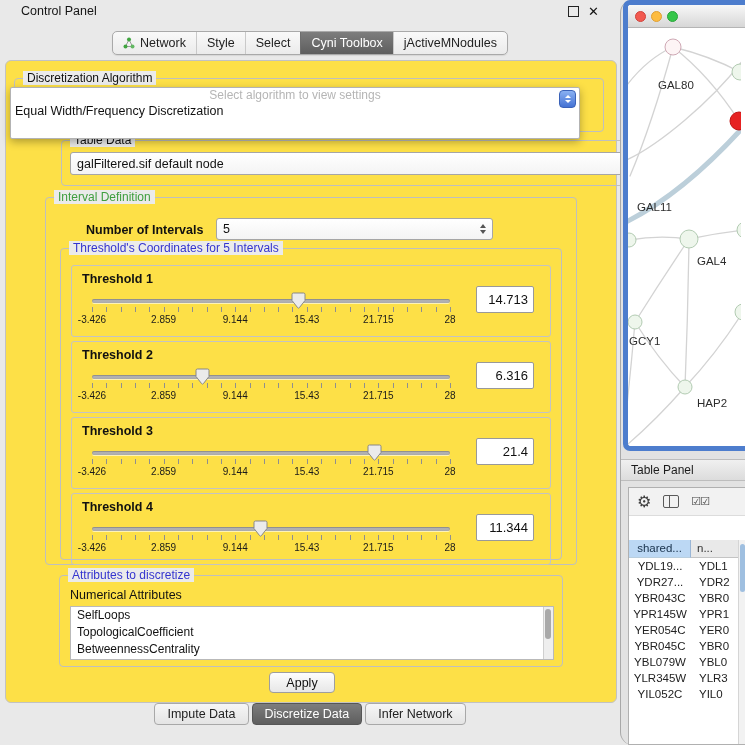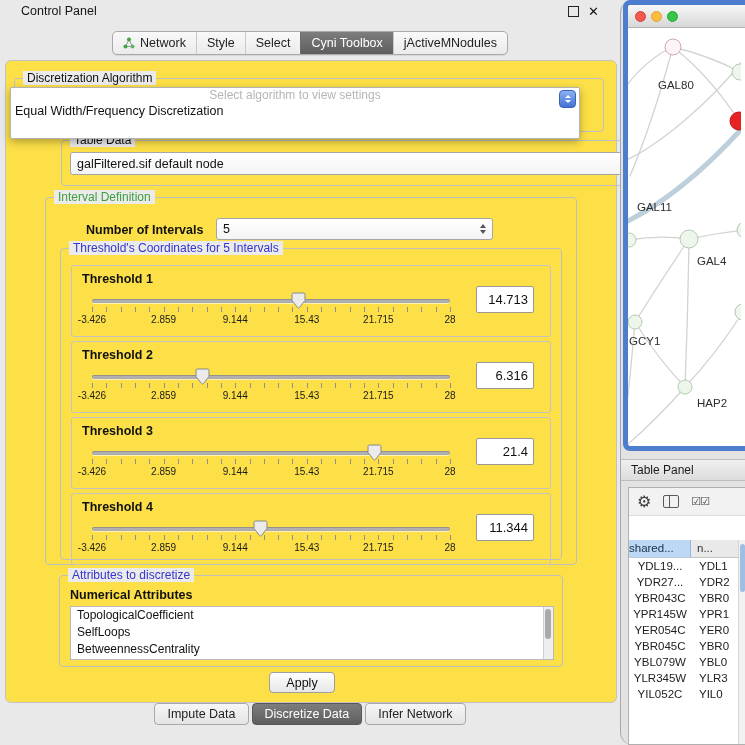--- a/index.html
+++ b/index.html
@@ -48,21 +48,21 @@
     box-shadow:inset 0 1px 1px rgba(0,0,0,.25),0 1px 0 rgba(255,255,255,.6);}
   .thumb{position:absolute;top:2px;width:15px;height:17px;}
   .ticks{position:absolute;left:6px;top:17px;width:359px;height:5px;
     background:repeating-linear-gradient(90deg,#8f8f8f 0 1px,transparent 1px 14.32px);}
   .scale{position:absolute;left:0;top:24px;width:100%;height:12px;}
   .scale span{position:absolute;top:0;transform:translateX(-50%);font-size:10px;color:#1a1a1a;white-space:nowrap;}
   .thr-value{position:absolute;right:16px;top:20px;width:58px;height:27px;border:1px solid #999;
     border-radius:2px;background:#fff;font-size:13px;font-family:inherit;text-align:right;
     padding:0 5px 0 0;box-sizing:border-box;color:#111;}
   #attr-group{left:53px;top:514px;width:502px;height:90px;}
-  #attr-title{position:absolute;left:10px;top:12px;font-size:12.5px;font-weight:bold;color:#111;}
+  #attr-title{position:absolute;left:10px;top:12px;font-size:12.5px;font-weight:normal;color:#111;}
   #attr-list{position:absolute;left:10px;top:30px;width:482px;height:52px;background:#fff;
     border:1px solid #b9b9b9;overflow:hidden;}
   .attr-item{height:17px;line-height:17px;padding-left:6px;font-size:12px;color:#111;}
   .vscroll{position:absolute;right:0;top:0;bottom:0;width:9px;background:#eeeeee;border-left:1px solid #cfcfcf;}
   .vthumb{position:absolute;left:1px;top:2px;width:6px;height:30px;border-radius:3px;background:#a9a9a9;}
   #apply-btn{position:absolute;left:263px;top:611px;width:66px;height:21px;
     background:linear-gradient(#fdfdfd,#e7e7e7);border:1px solid #9e9e9e;border-radius:4px;
     font-size:12.5px;font-family:inherit;color:#111;}
   #bottom-tabs{position:absolute;left:0;top:703px;width:620px;display:flex;justify-content:center;gap:3px;}
   .btab{padding:3px 12px;font-size:12.5px;color:#222;border:1px solid #a8a8a8;border-radius:4px;
@@ -96,21 +96,21 @@
   #table-window{position:absolute;left:7px;top:487px;width:118px;height:258px;background:#fff;
     border:1px solid #b0b0b0;border-right:none;box-sizing:border-box;overflow:hidden;}
   #tw-toolbar{position:absolute;left:0;top:0;width:100%;height:28px;background:#f2f2f2;
     border-bottom:1px solid #dcdcdc;display:flex;align-items:center;gap:12px;padding-left:8px;box-sizing:border-box;}
   .gear{font-size:16px;color:#3f3f3f;line-height:1;}
   .colicon{width:16px;height:13px;border:1.5px solid #5a5a5a;border-radius:2px;box-sizing:border-box;
     background:linear-gradient(90deg,transparent 5px,#5a5a5a 5px,#5a5a5a 6.5px,transparent 6.5px);}
   .checks{font-size:11px;color:#3f3f3f;letter-spacing:-1px;}
   #tw-header{position:absolute;left:0;top:52px;width:100%;height:18px;display:flex;font-size:11.5px;}
   .th{box-sizing:border-box;line-height:17px;border-bottom:1px solid #b9cede;}
-  .th.c1{width:62px;background:#bcd8f4;border-right:1px solid #9ab6d6;color:#17304a;}
+  .th.c1{width:62px;text-align:center;background:#bcd8f4;border-right:1px solid #9ab6d6;color:#17304a;}
   .th.c2{flex:1;background:#e9e9e9;border-bottom:1px solid #c4c4c4;padding-left:6px;color:#333;}
   #tw-rows{position:absolute;left:0;top:70px;width:100%;}
   .tw-row{display:flex;height:16px;line-height:16px;font-size:11.5px;color:#222;}
   .td.c1{width:62px;text-align:center;overflow:hidden;white-space:nowrap;}
   .td.c2{flex:1;padding-left:8px;overflow:hidden;white-space:nowrap;}
   .tw-scroll{position:absolute;right:0;top:52px;bottom:0;width:8px;background:#f2f2f2;border-left:1px solid #d5d5d5;box-sizing:border-box;}
   .tw-thumb{position:absolute;left:1px;top:4px;width:5px;height:48px;border-radius:3px;background:#9fbfe0;}
 </style>
 </head>
 <body>
@@ -270,22 +270,22 @@
   </div>
 </div>
       </div>
     </div>
 
     <div class="group" id="attr-group">
       <span class="group-title blue">Attributes to discretize</span>
       <div id="attr-title">Numerical Attributes</div>
       <div id="attr-list">
         <div id="attr-items">
+            <div class="attr-item">SelfLoops</div>
             <div class="attr-item">TopologicalCoefficient</div>
-            <div class="attr-item">SelfLoops</div>
             <div class="attr-item">BetweennessCentrality</div>
           </div>
         <div class="vscroll">
             <div class="vthumb"></div>
           </div>
       </div>
     </div>
 
     <button id="apply-btn">Apply</button>
   </div>

